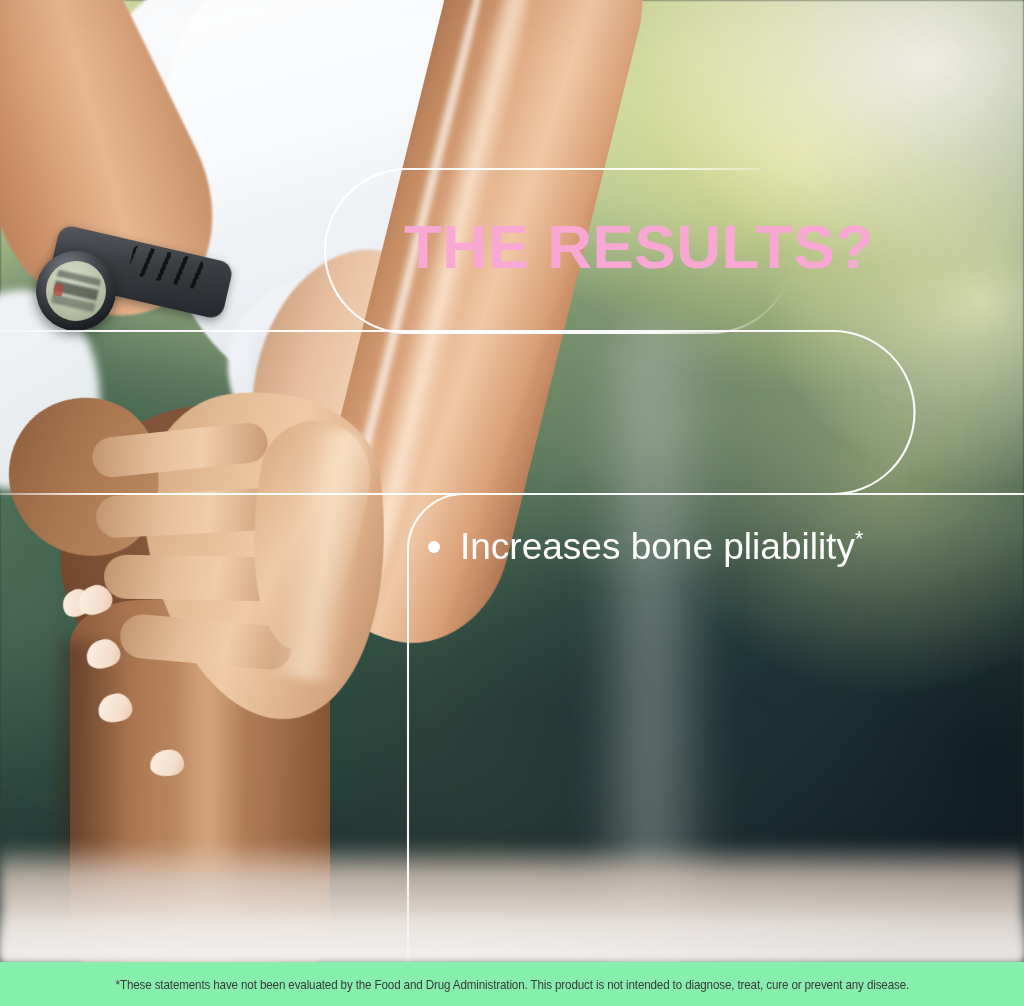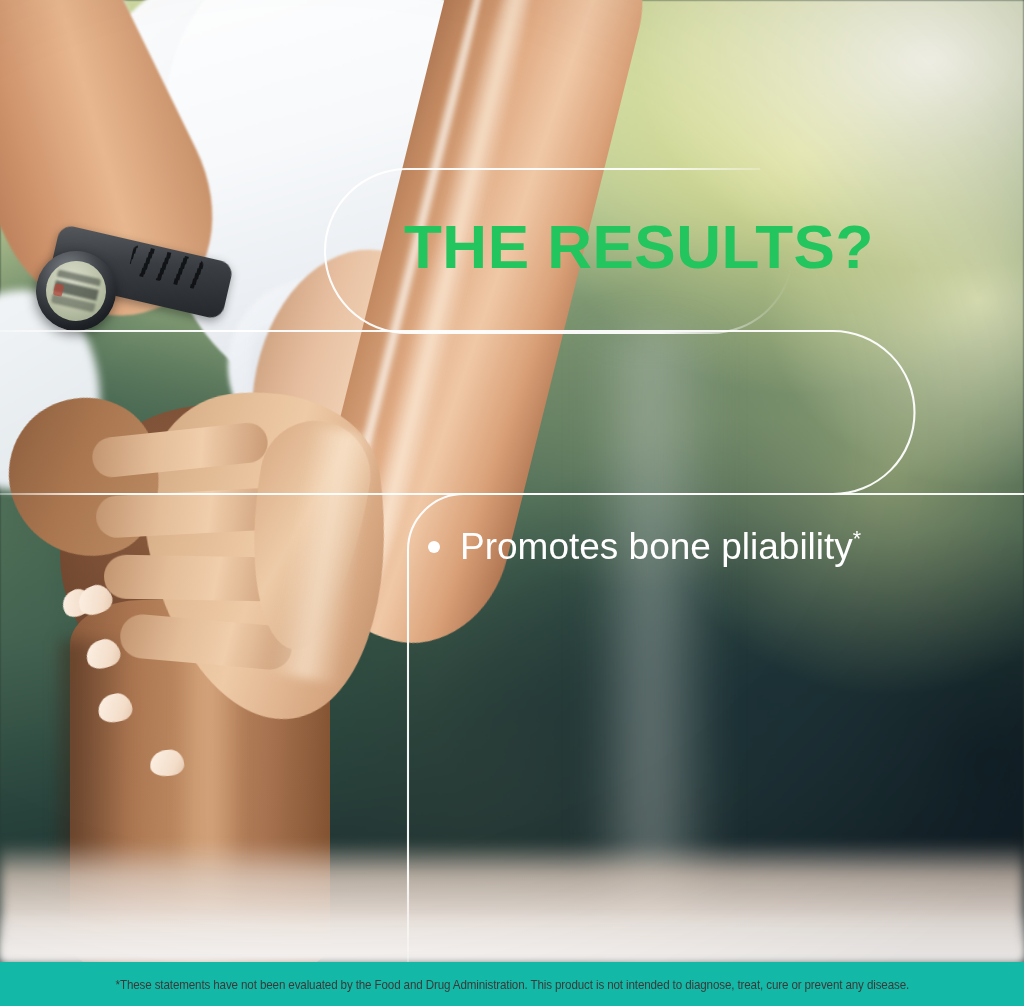--- a/index.html
+++ b/index.html
@@ -155,35 +155,35 @@
 
   
   .photo-soft { position:absolute; inset:0; backdrop-filter:blur(.4px);
     background:radial-gradient(ellipse 900px 700px at 30% 45%, rgba(0,0,0,0) 60%, rgba(0,0,0,.08) 100%); }
 
   
   .graphics { position:absolute; left:0; top:0; width:1024px; height:962px; }
 
   
   .headline { position:absolute; left:404px; top:214px; width:520px;
-    font-size:62px; font-weight:700; letter-spacing:.5px; color:#22c55e;
+    font-size:62px; font-weight:700; letter-spacing:.5px; color:#f9a8d4;
     line-height:1.05; white-space:nowrap; }
 
   .bullets { position:absolute; left:428px; top:523px; width:566px; }
   .bullet { position:relative; display:flex; align-items:flex-start;
     color:#ffffff; font-size:37px; line-height:1.30; font-weight:400; }
   .bullet + .bullet { margin-top:28px; }
   .dot { flex:0 0 auto; width:12px; height:12px; border-radius:50%;
          background:#ffffff; margin:18px 20px 0 0; }
   .btext { flex:1 1 auto; }
   .btext sup { font-size:.58em; vertical-align:super; line-height:0; }
 
   
   .footer { position:absolute; left:0; top:962px; width:1024px; height:44px;
-    background:#14b8a6; display:flex; align-items:center; justify-content:center; }
+    background:#86efac; display:flex; align-items:center; justify-content:center; }
   .footer-text { font-family:"Liberation Sans Narrow","Liberation Sans", sans-serif;
     font-size:13.5px; color:#3a3a3a; letter-spacing:-.15px;
     transform:scaleX(.86); transform-origin:center; white-space:nowrap; }
 </style>
 </head>
 <body>
 
 <div id="stage">
 
   <div class="photo">
@@ -257,21 +257,21 @@
       <path d="M -60 331 L 833 331 A 81.5 81.5 0 0 1 833 494 L -60 494" fill="none" stroke="url(#fadeRight)" stroke-width="2.1"></path>
 
       <path d="M 1090 494 L 464 494 A 56 56 0 0 0 408 550 L 408 962" fill="none" stroke="url(#fadeBottom)" stroke-width="2.1"></path>
     </svg>
 
     <div class="headline">THE RESULTS?</div>
 
     <div class="bullets">
       <div class="bullet">
         <span class="dot"></span>
-        <span class="btext"><span>Promotes bone pliability</span><sup>*</sup></span>
+        <span class="btext"><span>Increases bone pliability</span><sup>*</sup></span>
       </div>
     </div>
   </div>
 
   <div class="footer">
     <div class="footer-text">*These statements have not been evaluated by the Food and Drug Administration. This product is not intended to diagnose, treat, cure or prevent any disease.</div>
   </div>
 
 </div>
 

